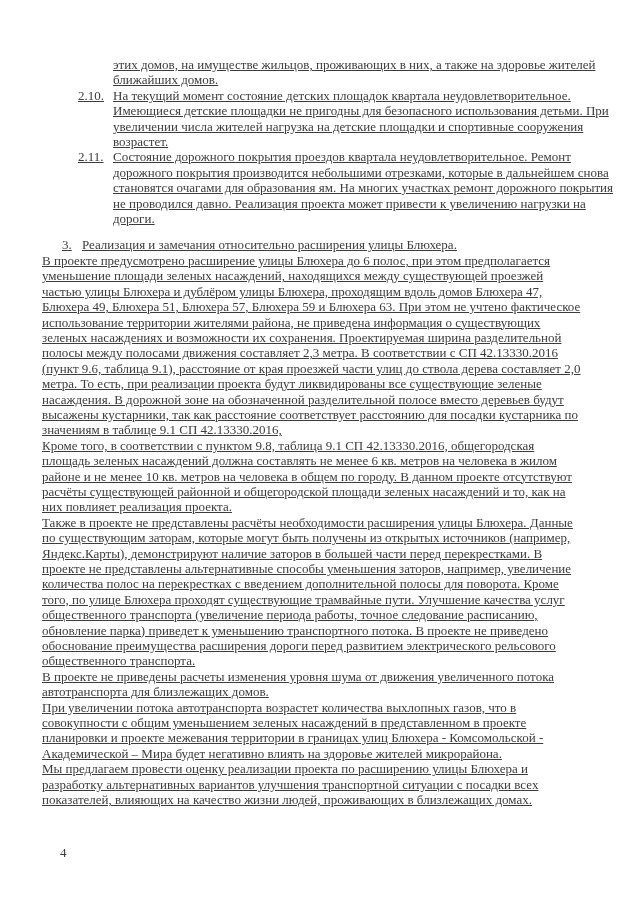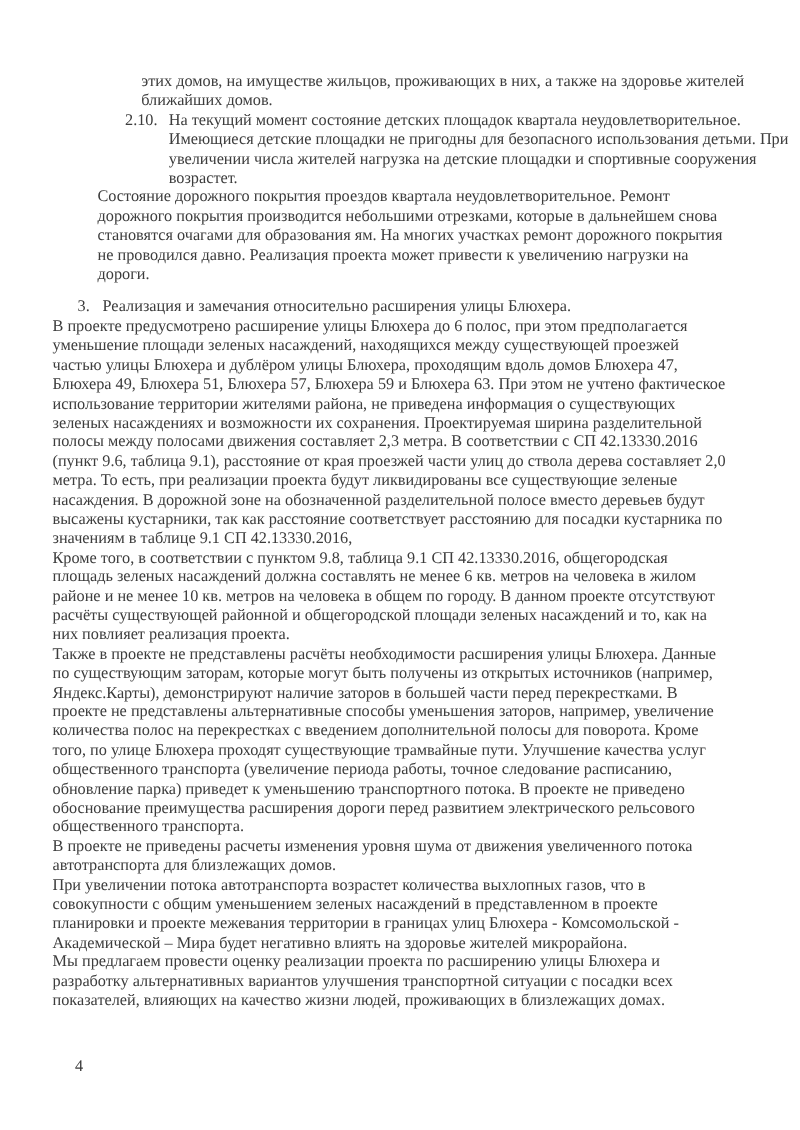--- a/index.html
+++ b/index.html
@@ -10,38 +10,38 @@
   .page {
     position: relative;
     width: 640px;
     height: 904px;
     background: #ffffff;
     font-family: "Liberation Serif", serif;
     font-size: 13px;
     line-height: 15.4px;
     color: #3c3c3c;
     overflow: hidden;
+    text-decoration: underline;
   }
   .content {
     padding-top: 57px;
   }
   p { margin: 0; }
   .cont-para {
     margin-left: 113px;
     width: 508px;
     text-align: left;
   }
   .numbered-item {
     display: flex;
     margin-left: 78px;
   }
   .item-number {
     width: 35px;
     flex: none;
-    margin-left: 22px;
   }
   .item-text {
     width: 508px;
   }
   .section {
     margin-top: 11px;
   }
   .section-title-row {
     display: flex;
     margin-left: 62px;
@@ -70,20 +70,21 @@
   <div class="content">
 
     <p class="cont-para">этих домов, на имуществе жильцов, проживающих в них, а также на здоровье жителей ближайших домов.</p>
 
     <div class="numbered-item">
       <span class="item-number">2.10.</span>
       <p class="item-text">На текущий момент состояние детских площадок квартала неудовлетворительное. Имеющиеся детские площадки не пригодны для безопасного использования детьми. При увеличении числа жителей нагрузка на детские площадки и спортивные сооружения возрастет.</p>
     </div>
 
     <div class="numbered-item">
+      <span class="item-number">2.11.</span>
       <p class="item-text">Состояние дорожного покрытия проездов квартала неудовлетворительное. Ремонт дорожного покрытия производится небольшими отрезками, которые в дальнейшем снова становятся очагами для образования ям. На многих участках ремонт дорожного покрытия не проводился давно. Реализация проекта может привести к увеличению нагрузки на дороги.</p>
     </div>
 
     <div class="section">
       <div class="section-title-row">
         <span class="section-number">3.</span>
         <p class="section-title">Реализация и замечания относительно расширения улицы Блюхера.</p>
       </div>
       <div class="section-body">
         <p>В проекте предусмотрено расширение улицы Блюхера до 6 полос, при этом предполагается уменьшение площади зеленых насаждений, находящихся между существующей проезжей частью улицы Блюхера и дублёром улицы Блюхера, проходящим вдоль домов Блюхера 47, Блюхера 49, Блюхера 51, Блюхера 57, Блюхера 59 и Блюхера 63. При этом не учтено фактическое использование территории жителями района, не приведена информация о существующих зеленых насаждениях и возможности их сохранения. Проектируемая ширина разделительной полосы между полосами движения составляет 2,3 метра. В соответствии с СП 42.13330.2016 (пункт 9.6, таблица 9.1), расстояние от края проезжей части улиц до ствола дерева составляет 2,0 метра. То есть, при реализации проекта будут ликвидированы все существующие зеленые насаждения. В дорожной зоне на обозначенной разделительной полосе вместо деревьев будут высажены кустарники, так как расстояние соответствует расстоянию для посадки кустарника по значениям в таблице 9.1 СП 42.13330.2016,</p>

